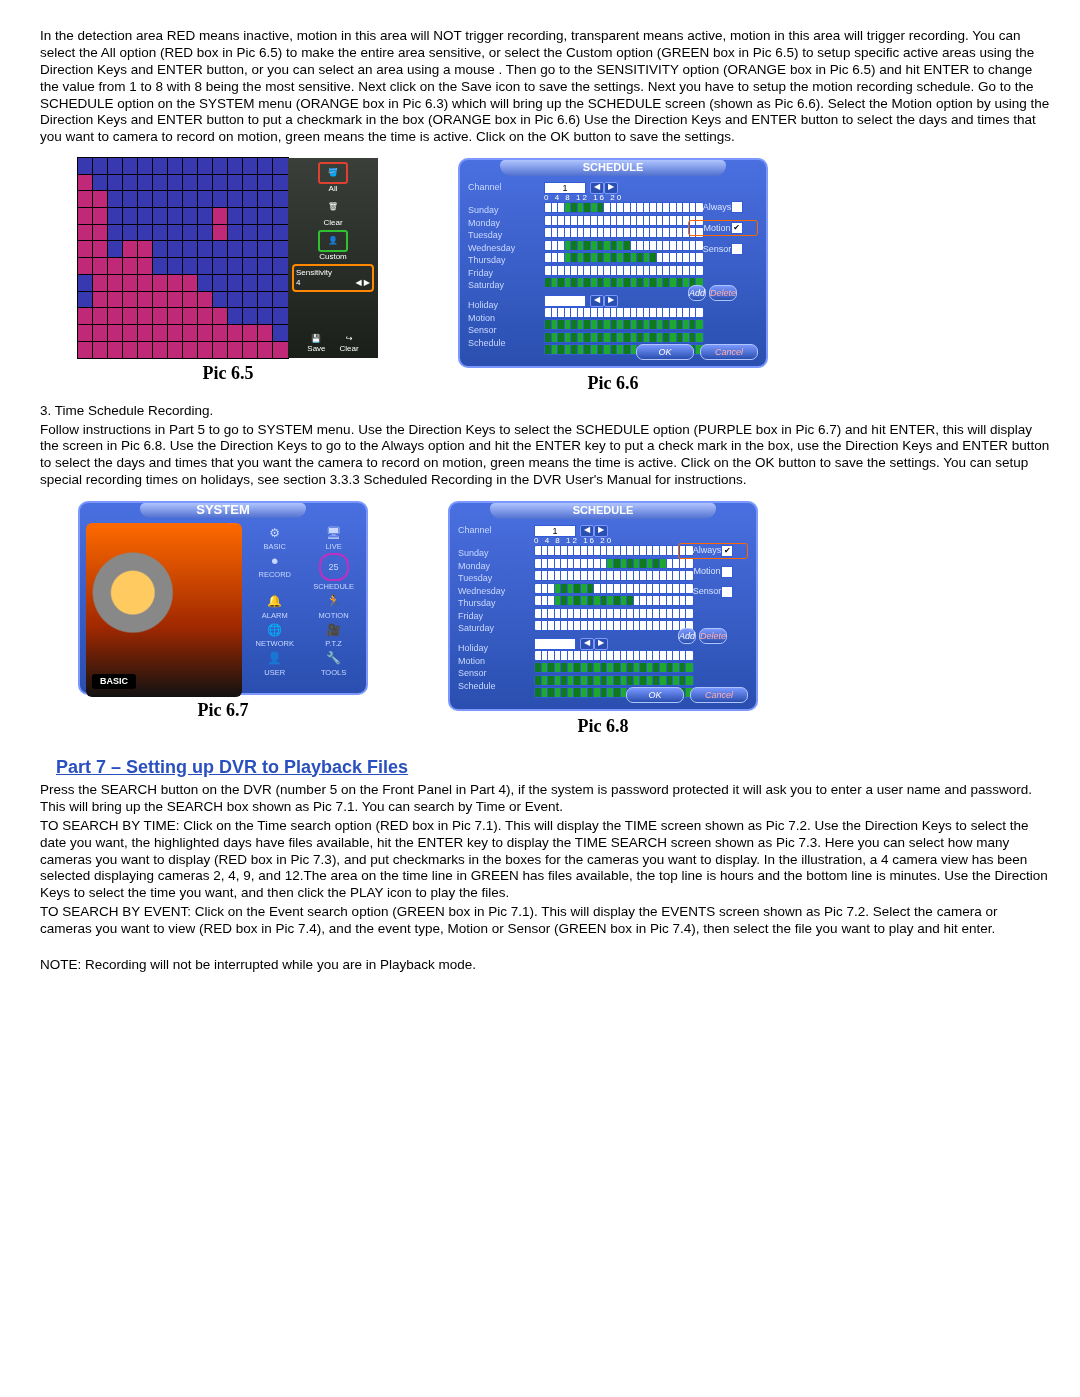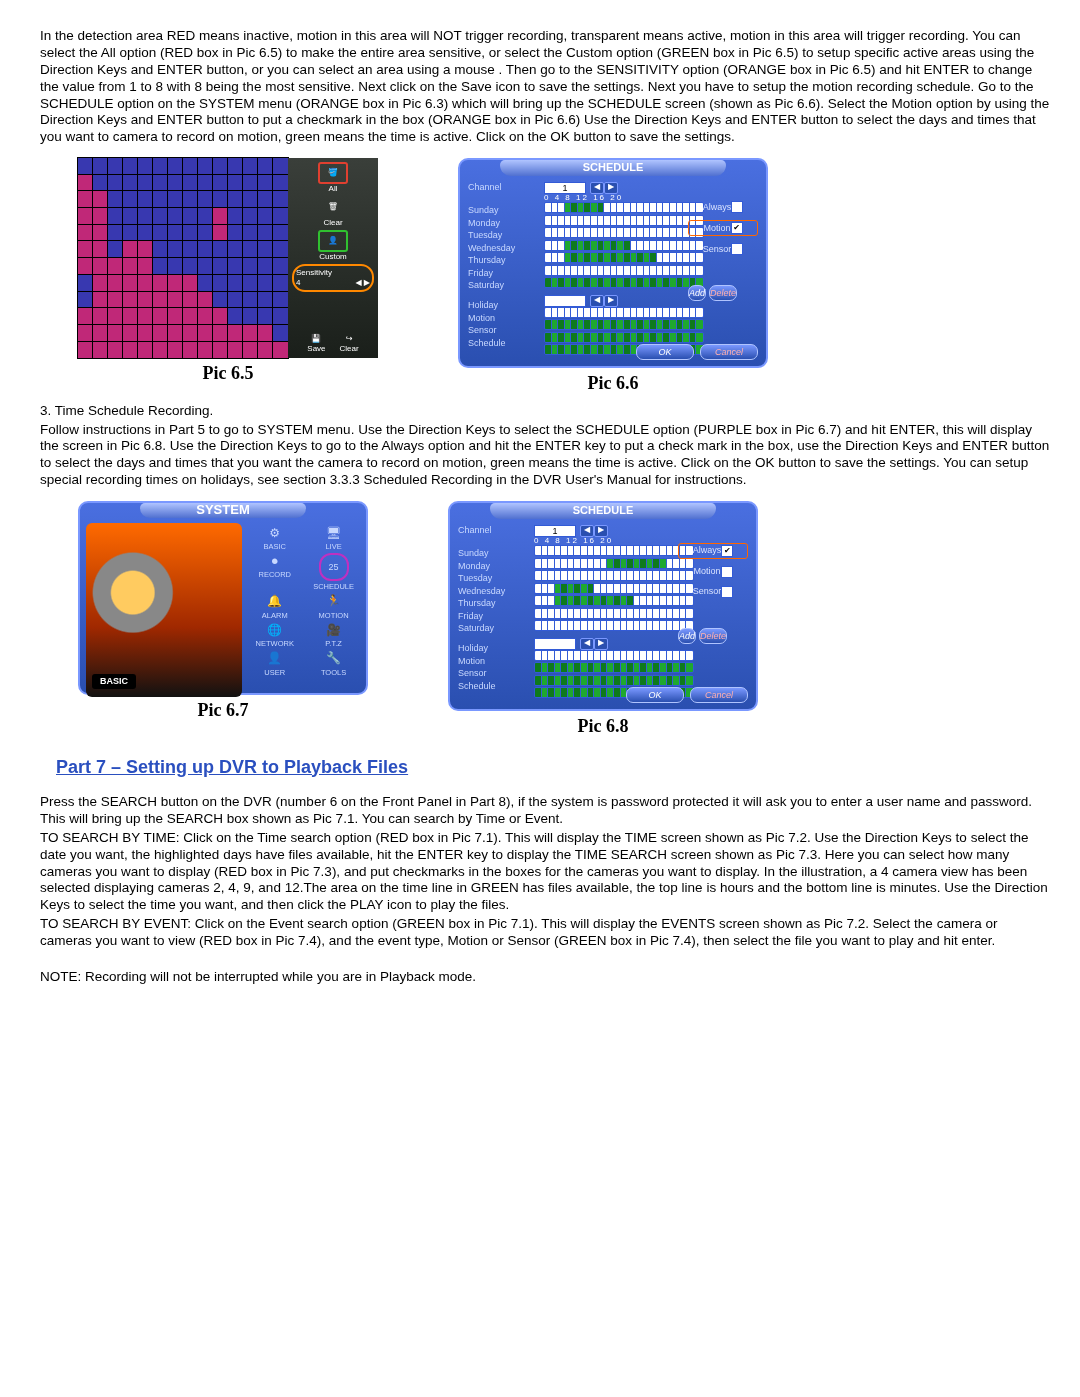--- a/index.html
+++ b/index.html
@@ -68,21 +68,21 @@
   display:flex;
 }
 .mcells { flex:1; display:flex; flex-direction:column; }
 .mrow { flex:1; display:flex;}
 .mcell { flex:1; outline:1px solid #000; }
 .mb{background:#3838b0;} .mr{background:#c02878;}
 .mside { width:86px; background:linear-gradient(#3a3f3a,#1a1f1a); display:flex; flex-direction:column; align-items:center; padding:4px 2px; gap:2px; font-size:8px; color:#fff;}
 .micon{ width:26px; height:18px; border-radius:3px; display:flex; align-items:center; justify-content:center; border:2px solid transparent;}
 .mside .mlabel{margin-top:-2px;}
 .micon.red{border-color:#e04030;} .micon.green{border-color:#30c030;}
-.mside .sens{ width:74px; border:2px solid #ff8800; border-radius:13px; padding:2px; font-size:8px; color:#fff; text-align:left;}
+.mside .sens{ width:74px; border:2px solid #ff8800; border-radius:4px; padding:2px; font-size:8px; color:#fff; text-align:left;}
 .mfoot{display:flex; gap:14px; margin-top:auto;}
 .mfoot div{display:flex; flex-direction:column; align-items:center;}
 
 
 .sys-panel {
   width:290px; height:194px;
   background:linear-gradient(#4a6fe0,#2a4fb0);
   border:2px solid #7a98ff; border-radius:10px;
   position:relative; padding-top:16px; box-sizing:border-box;
 }
@@ -96,21 +96,21 @@
   linear-gradient(#ff6a00,#a02800 60%, #111);
   position:relative;}
 .sys-badge{position:absolute; left:6px; bottom:8px; background:#000; color:#fff; font-size:9px;
   padding:2px 8px; border-radius:3px; font-weight:bold;}
 .sys-grid{flex:1; display:grid; grid-template-columns:1fr 1fr; gap:2px 6px;
   font-size:7.5px; color:#c8d8ff; align-content:start; padding:2px 0;}
 .sys-item{display:flex; flex-direction:column; align-items:center; gap:1px;}
 .sys-icn{width:20px; height:16px; display:flex; align-items:center; justify-content:center; font-size:12px;}
 .sys-item.schedule .sys-icn{border:2px solid #c030c0; border-radius:12px; width:26px; height:24px; flex-direction:column;}
 
-h3.part { color:#2a4fbf; text-decoration:underline; font-size:18px; margin:18px 0 16px 28px;}
+h3.part { color:#2a4fbf; text-decoration:underline; font-size:18px; margin:18px 0 4px 28px;}
 </style>
 </head>
 <body>
 
 
 
 
 <p class="section">In the detection area RED means inactive, motion in this area will NOT trigger recording, transparent means active, motion in this area will trigger recording. You can select the All option (RED box in Pic 6.5) to make the entire area sensitive, or select the Custom option (GREEN box in Pic 6.5) to setup specific active areas using the Direction Keys and ENTER button, or you can select an area using a mouse . Then go to the SENSITIVITY option (ORANGE box in Pic 6.5) and hit ENTER to change the value from 1 to 8 with 8 being the most sensitive. Next click on the Save icon to save the settings. Next you have to setup the motion recording schedule. Go to the SCHEDULE option on the SYSTEM menu (ORANGE box in Pic 6.3) which will bring up the SCHEDULE screen (shown as Pic 6.6).  Select the Motion option by using the Direction Keys and ENTER button to put a checkmark in the box (ORANGE box in Pic 6.6) Use the Direction Keys and ENTER button to select the days and times that you want to camera to record on motion, green means the time is active. Click on the OK button to save the settings.</p>
 
 
@@ -1103,20 +1103,20 @@
         <div class="pill foot-btn del">Cancel</div>
       </div>
     </div>
     <div class="caption">Pic 6.8</div>
   </div>
 </div>
 
 
 <h3 class="part">Part 7 – Setting up DVR to Playback Files</h3>
 
-<p>Press the SEARCH button on the DVR (number 6 on the Front Panel in Part 8), if the system is password protected it will ask you to enter a user name and password. This will bring up the SEARCH box shown as Pic 7.1. You can search by Time or Event.</p>
+<p>Press the SEARCH button on the DVR (number 5 on the Front Panel in Part 4), if the system is password protected it will ask you to enter a user name and password. This will bring up the SEARCH box shown as Pic 7.1. You can search by Time or Event.</p>
 <p><span class="bold"> TO SEARCH BY TIME: </span><span>Click on the Time search option (RED box in Pic 7.1). This will display the TIME screen shown as Pic 7.2. Use the Direction Keys to select the date you want, the highlighted days have files available, hit the ENTER key to display the TIME SEARCH screen shown as Pic 7.3. Here you can select how many cameras you want to display (RED box in Pic 7.3), and put checkmarks in the boxes for the cameras you want to display. In the illustration, a 4 camera view has been selected displaying cameras 2, 4, 9, and 12.The area on the time line in GREEN has files available, the top line is hours and the bottom line is minutes.  Use the Direction Keys to select the time you want, and then click the PLAY icon to play the files.</span></p>
 <p><span class="bold">TO SEARCH BY EVENT: </span><span>Click on the Event search option (GREEN box in Pic 7.1). This will display the EVENTS screen shown as Pic 7.2. Select the camera or cameras you want to view (RED box in Pic 7.4), and the event type, Motion or Sensor (GREEN box in Pic 7.4), then select the file you want to play and hit enter.</span></p>
 <br>
 <p class="bold">NOTE: Recording will not be interrupted while you are in Playback mode.</p>
 
 
 
 
 </body></html>

